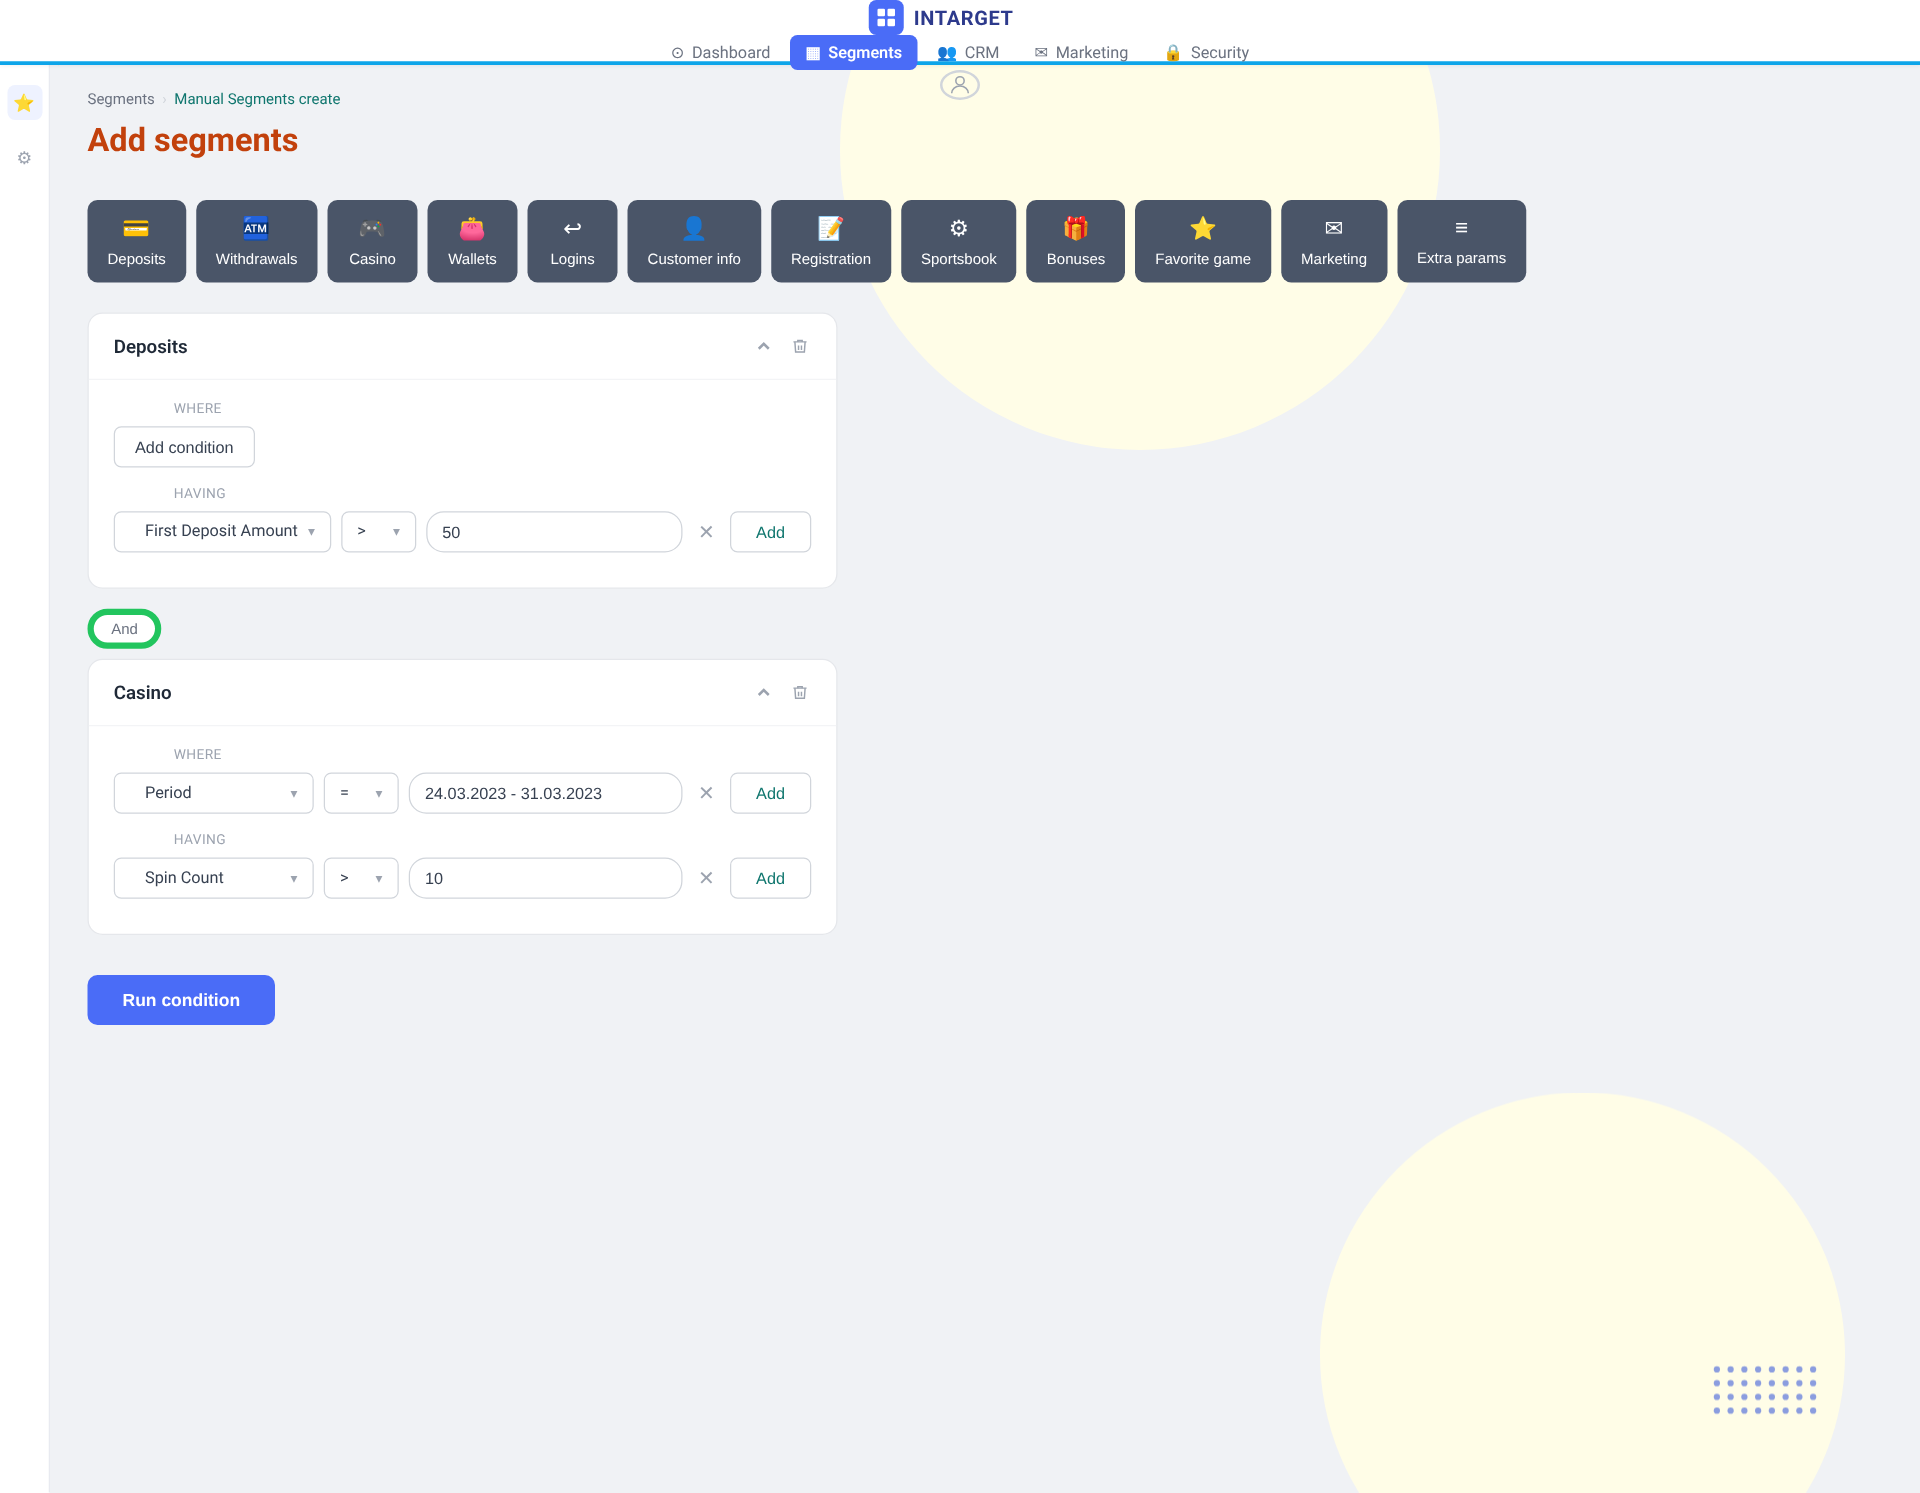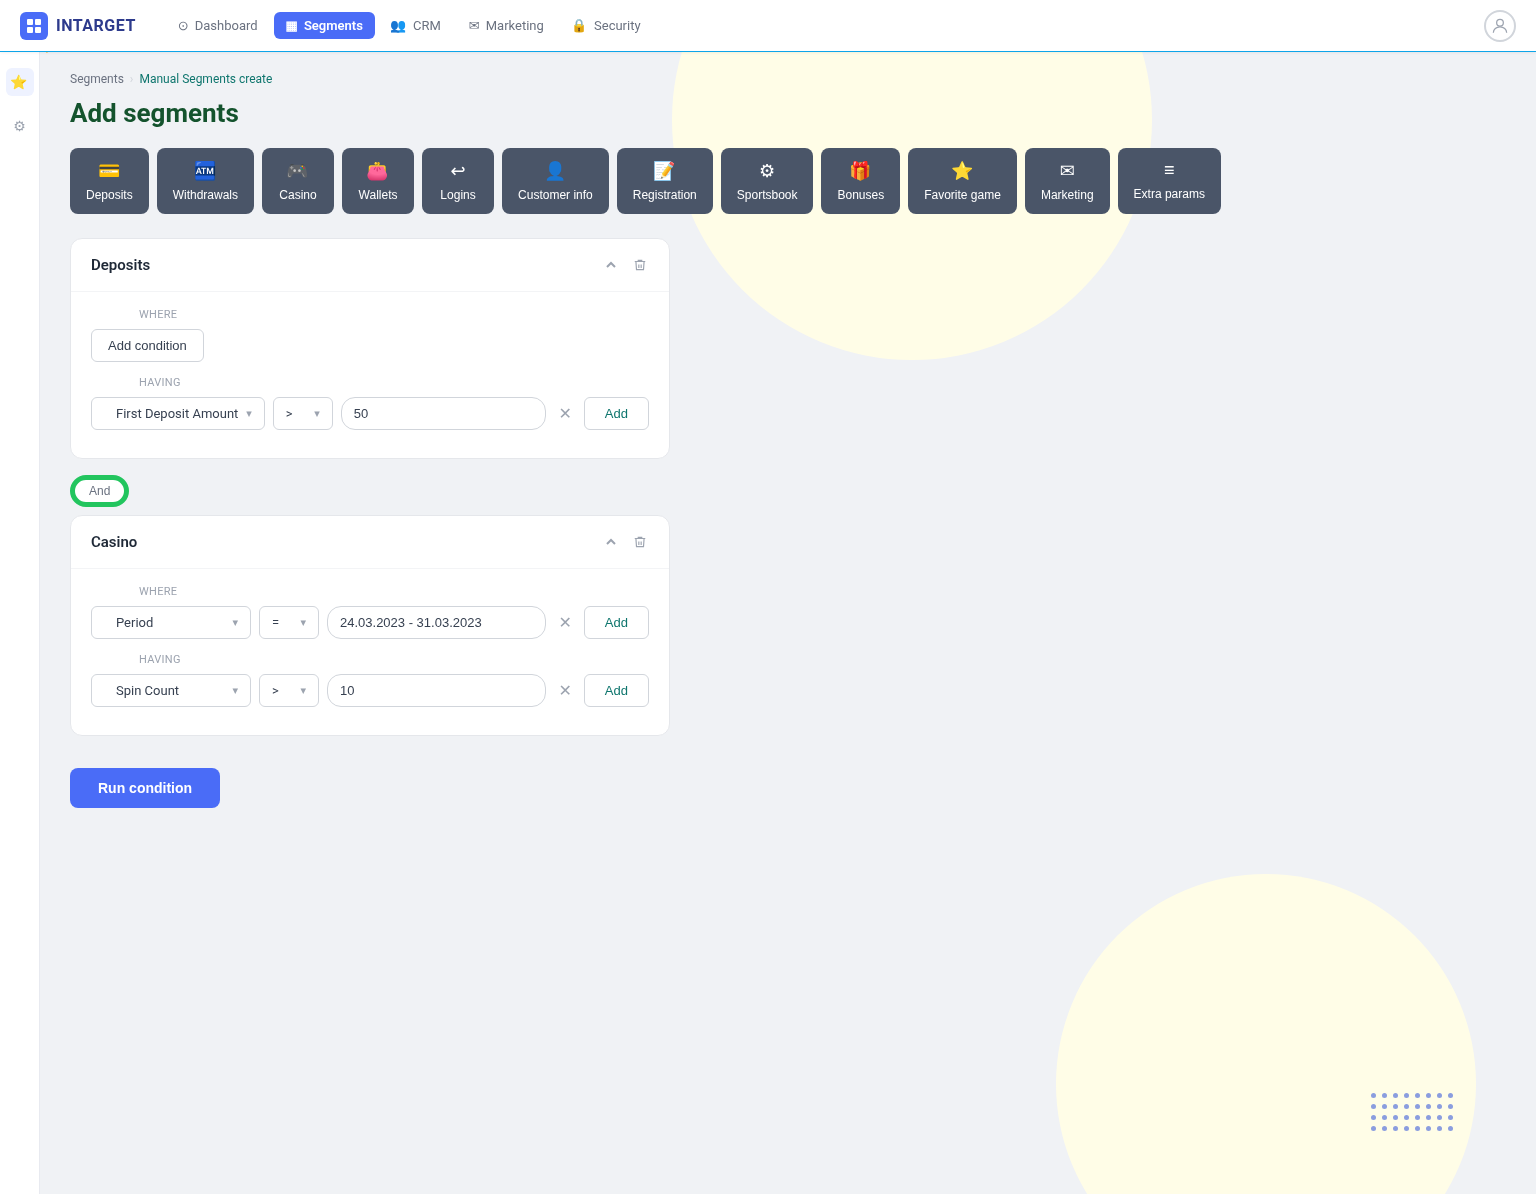--- a/index.html
+++ b/index.html
@@ -66,22 +66,23 @@
 
     
     .navbar {
       position: relative;
       z-index: 10;
       background: #fff;
       height: 52px;
       display: flex;
       align-items: center;
       padding: 0 20px;
-      border-bottom: 1px solid #0ea5e9;
+      border-bottom: 3px solid #0ea5e9;
       box-shadow: 0 1px 3px rgba(0,0,0,0.06);
+      flex-direction: column;
     }
     .navbar-brand {
       display: flex;
       align-items: center;
       gap: 8px;
       margin-right: 30px;
     }
     .brand-icon {
       width: 28px;
       height: 28px;
@@ -153,22 +154,22 @@
       margin-bottom: 12px;
     }
     .breadcrumb-link { color: #6b7280; cursor: pointer; }
     .breadcrumb-sep { color: #d1d5db; }
     .breadcrumb-current { color: #0f766e; }
 
     
     .page-title {
       font-size: 26px;
       font-weight: 700;
-      color: #14532d;
-      margin-bottom: 20px;
+      color: #c2410c;
+      margin-bottom: 32px;
     }
 
     
     .category-bar {
       display: flex;
       gap: 8px;
       flex-wrap: wrap;
       margin-bottom: 24px;
     }
     .cat-btn {

